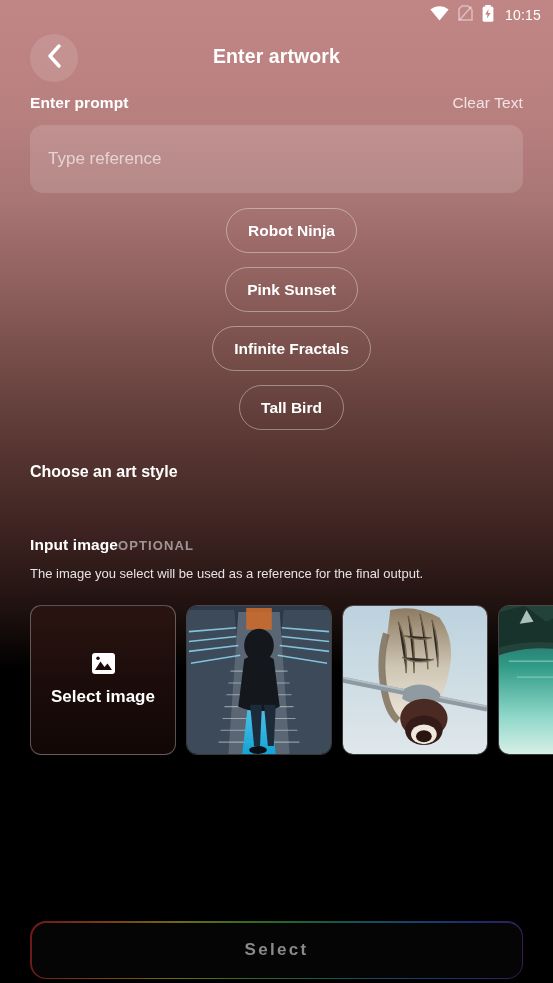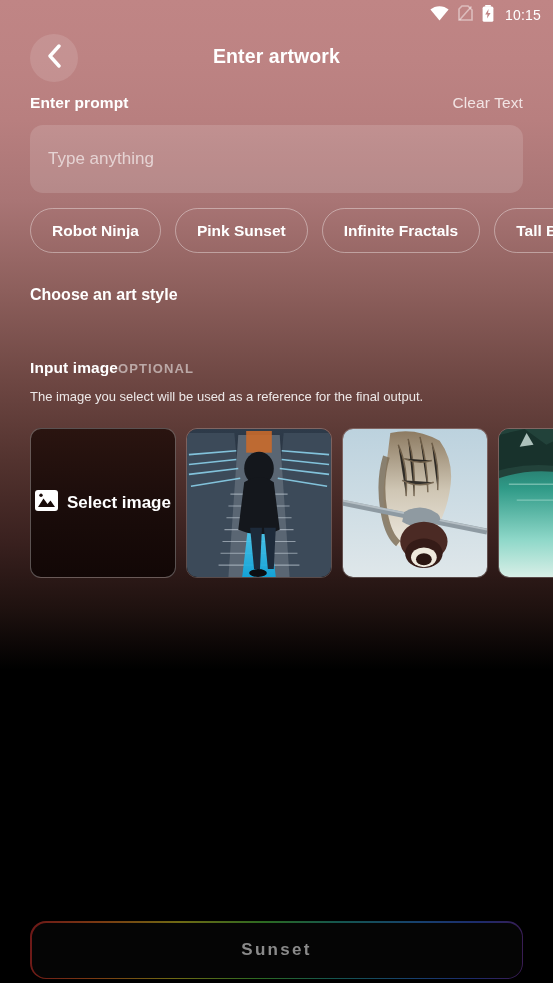--- a/index.html
+++ b/index.html
@@ -80,21 +80,21 @@
     display: flex; align-items: center; padding: 0 18px;
     cursor: text;
   }
   .prompt-placeholder {
     font-size: 17px; font-weight: 400; color: rgba(255,255,255,0.62);
   }
 
   .chips {
     margin-top: 15px; padding-left: 30px;
     display: flex; gap: 14px; align-items: center;
-    white-space: nowrap; overflow: hidden;
+    white-space: nowrap; overflow: hidden; flex-direction: column;
   }
   .chip {
     flex: 0 0 auto;
     height: 45px; padding: 0 21px;
     border: 1px solid rgba(255,255,255,0.38);
     border-radius: 23px;
     display: flex; align-items: center;
     font-size: 15.5px; font-weight: 700; color: #ffffff;
     cursor: pointer;
   }
@@ -126,21 +126,21 @@
   }
   .thumb {
     flex: 0 0 auto;
     width: 146px; height: 150px;
     border-radius: 11px; overflow: hidden; position: relative;
     cursor: pointer;
   }
   .select-card {
     border: 1px solid rgba(255,255,255,0.30);
     background: linear-gradient(180deg,#2a1410 0%, #1a0c0a 55%, #120706 100%);
-    display: flex; 
+    display: flex; flex-direction: column;
     align-items: center; justify-content: center; gap: 9px;
   }
   .select-card-label {
     font-size: 17px; font-weight: 700; color: #ffffff;
   }
   .thumb-photo { border: 1px solid rgba(255,255,255,0.22); }
   .thumb-photo svg { display: block; width: 100%; height: 100%; }
 
   
   .create-wrap {
@@ -204,21 +204,21 @@
   </div>
 
   <div class="content">
 
     <div class="row-between">
       <span class="label-strong">Enter prompt</span>
       <span class="link-action">Clear Text</span>
     </div>
 
     <div class="prompt-field">
-      <span class="prompt-placeholder">Type anything</span>
+      <span class="prompt-placeholder">Type reference</span>
     </div>
 
     <div class="chips">
       <div class="chip">Robot Ninja</div>
       <div class="chip">Pink Sunset</div>
       <div class="chip">Infinite Fractals</div>
       <div class="chip">Tall Bird</div>
     </div>
 
     <div class="section-title">Choose an art style</div>
@@ -352,17 +352,17 @@
           <path d="M86 128 q30 -8 58 -2" fill="none" stroke="#a87936" stroke-width="2.5"></path>
           <path d="M74 134 q36 16 74 4 l0 12 h-74 Z" fill="#8fd8c9" opacity=".45"></path>
         </svg>
       </div>
 
     </div>
   </div>
 
   <div class="create-wrap">
     <div class="create-btn">
-      <span class="create-label">Sunset</span>
+      <span class="create-label">Select</span>
     </div>
   </div>
 
 </div>
 
 </body></html>

